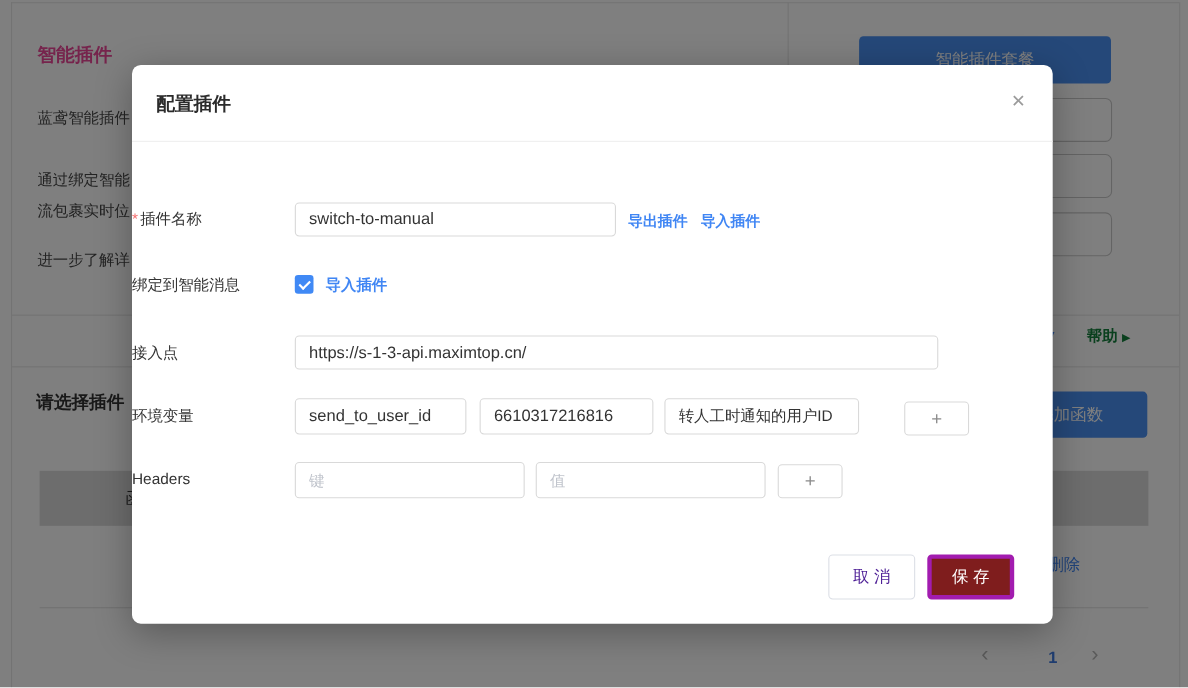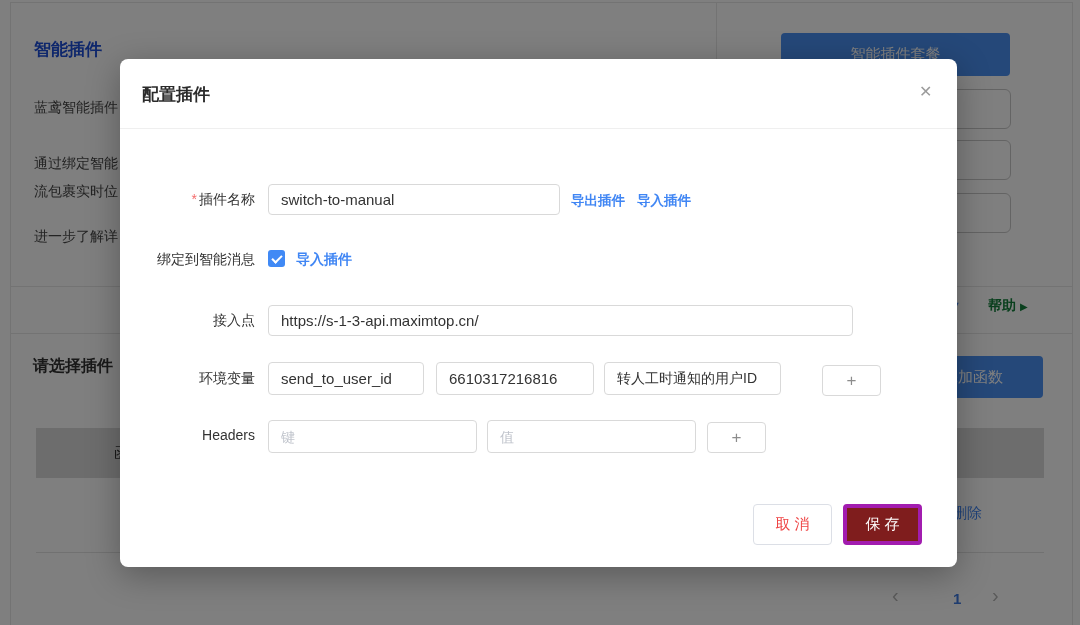--- a/index.html
+++ b/index.html
@@ -3,21 +3,21 @@
 <meta charset="utf-8">
 <style>
   * { margin:0; padding:0; box-sizing:border-box; font-family:"Liberation Sans","DejaVu Sans",sans-serif; }
   html,body { width:1080px; height:625px; overflow:hidden; background:#fff; }
   .stage { position:relative; width:1080px; height:625px; background:#fff; }
 
   
   .page { position:absolute; inset:0; background:#fff; }
   .vline { position:absolute; width:1px; background:#e6e6e6; }
   .hline { position:absolute; height:1px; background:#e6e6e6; }
-  .bg-h1 { position:absolute; left:34px; top:38px; font-size:17px; font-weight:700; color:#1d4ed8; }
+  .bg-h1 { position:absolute; left:34px; top:38px; font-size:17px; font-weight:700; color:#ec4899; }
   .bg-p  { position:absolute; left:34px; font-size:14px; color:#474747; white-space:nowrap; }
   .blue-btn { position:absolute; background:#4a90f2; color:#fff; border:none; border-radius:4px;
               font-size:15px; display:flex; align-items:center; justify-content:center; cursor:pointer; }
   .ghost-box { position:absolute; left:781px; width:230px; height:40px; border:1px solid #c9c9c9; border-radius:6px; background:#fff; }
   .tb-caret { position:absolute; left:950px; top:299px; font-size:11px; color:#4086f4; }
   .tb-help  { position:absolute; left:988px; top:297px; font-size:14px; color:#15803d; font-weight:700; cursor:pointer; }
   .tb-help .arrow { font-size:10px; }
   .bg-h2 { position:absolute; left:33px; top:356px; font-size:16px; font-weight:700; color:#333; white-space:nowrap; }
   .thead { position:absolute; left:36px; top:428px; width:1008px; height:50px; background:#dadada; }
   .thead-col { position:absolute; left:78px; top:16px; font-size:15px; color:#333; white-space:nowrap; }
@@ -27,35 +27,35 @@
 
   
   .overlay { position:absolute; inset:0; background:rgba(0,0,0,0.5); }
 
   
   .modal { position:absolute; left:120px; top:59px; width:837px; height:508px; background:#fff;
            border-radius:8px; box-shadow:0 8px 34px rgba(0,0,0,0.3); }
   .m-title { position:absolute; left:22px; top:24px; font-size:17px; font-weight:600; color:#2b2b2b; }
   .m-close { position:absolute; left:799px; top:23px; font-size:16px; color:#9b9b9b; cursor:pointer; }
   .m-hdiv { position:absolute; left:0; top:69px; width:100%; height:1px; background:#efefef; }
-  .m-label { position:absolute; left:0; width:135px; text-align:right; font-size:14px; color:#333; white-space:nowrap; }
+  .m-label { position:absolute; left:0; width:135px; text-align:left; font-size:14px; color:#333; white-space:nowrap; }
   .req { color:#f56c6c; margin-right:2px; }
   .m-input { position:absolute; border:1px solid #d9d9d9; border-radius:4px; padding:0 12px;
              font-size:15px; color:#333; background:#fff; outline:none; }
   .m-input::placeholder { color:#c0c4cc; }
   .m-link { position:absolute; font-size:13.5px; color:#4086f4; font-weight:600; cursor:pointer; white-space:nowrap; }
   .checkbox { position:absolute; left:148px; top:191px; width:17px; height:17px; background:#4089f5;
               border-radius:3px; cursor:pointer; }
   .checkbox::after { content:""; position:absolute; left:5.5px; top:2.5px; width:4px; height:8px;
                      border:solid #fff; border-width:0 2px 2px 0; transform:rotate(45deg); }
   .plus-btn { position:absolute; border:1px solid #d9d9d9; border-radius:4px; background:#fff; color:#8c8c8c;
               font-size:17px; display:flex; align-items:center; justify-content:center; cursor:pointer; }
   .m-btn { position:absolute; top:445px; width:79px; height:41px; border-radius:4px; font-size:15px;
            display:flex; align-items:center; justify-content:center; cursor:pointer; white-space:nowrap; }
-  .m-btn.cancel { background:#fff; border:1px solid #dcdfe6; color:#ef4444; }
+  .m-btn.cancel { background:#fff; border:1px solid #dcdfe6; color:#4c1d95; }
   .m-btn.save   { background:#7f1d1d; border:4px solid #a21caf; color:#fff; }
 </style>
 </head>
 <body>
 
 <div class="stage">
 
   <div class="page">
     <div class="hline" style="left:10px; top:2px; width:1062px;"></div>
     <div class="vline" style="left:10px; top:2px; height:623px;"></div>

